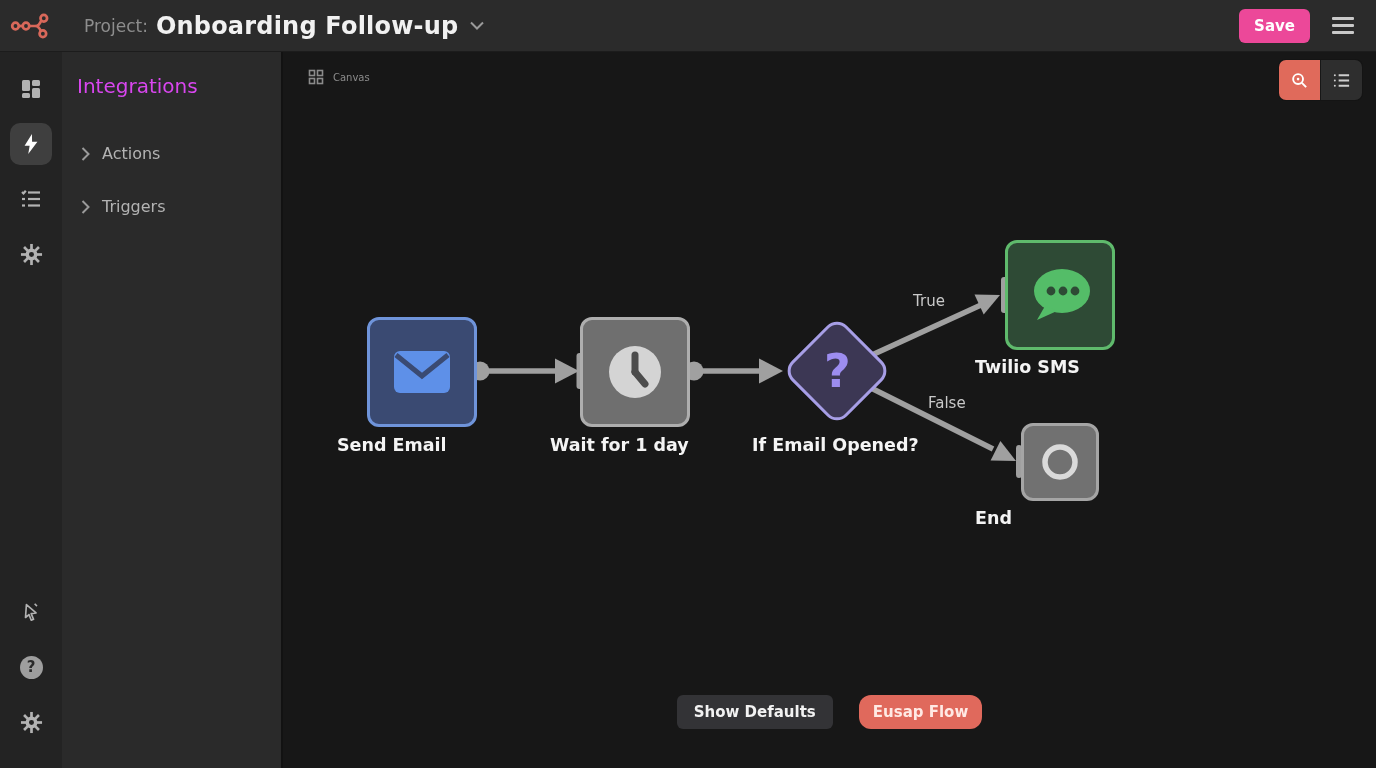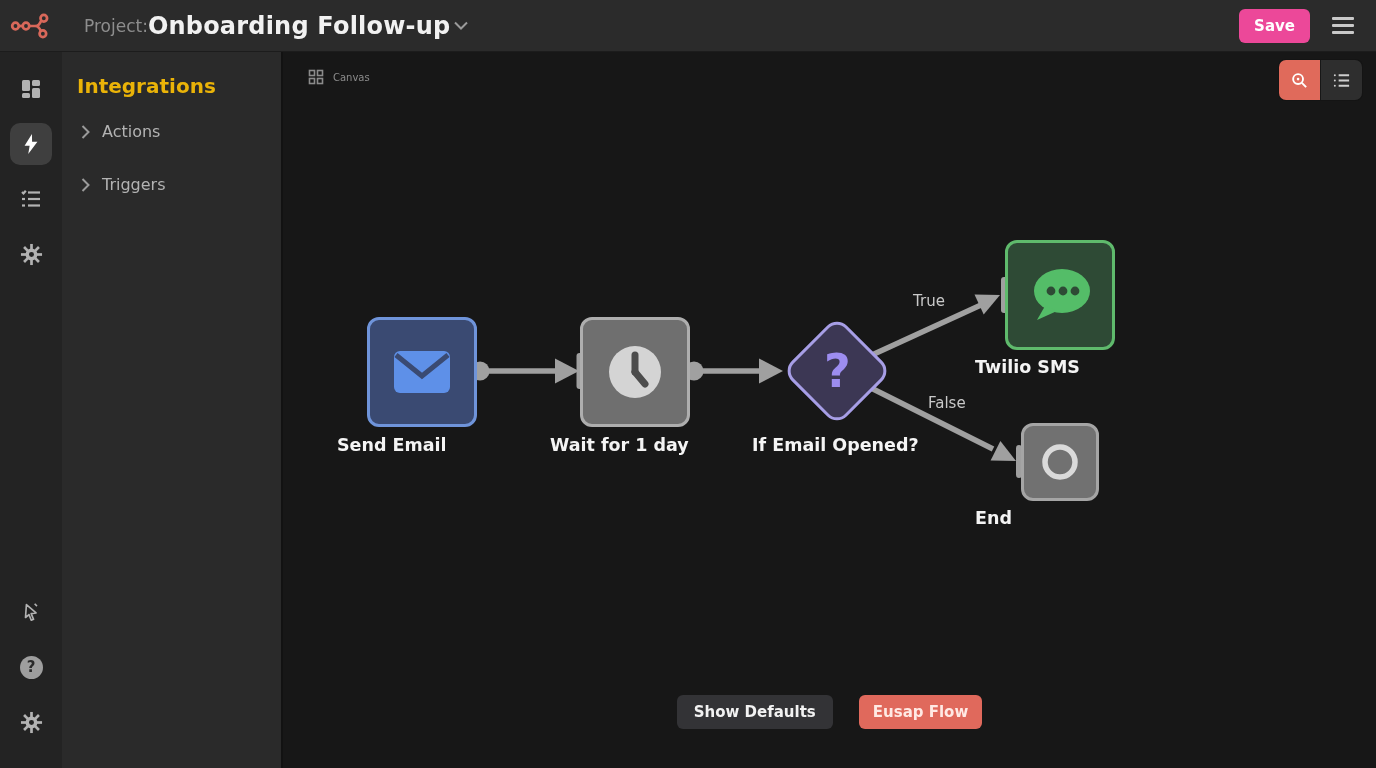--- a/index.html
+++ b/index.html
@@ -4,21 +4,21 @@
 <style>
   * { margin:0; padding:0; box-sizing:border-box; }
   html,body { width:1376px; height:768px; overflow:hidden; background:#171717;
               font-family:"DejaVu Sans","Liberation Sans",sans-serif; }
 
   
   .topbar { position:absolute; left:0; top:0; width:1376px; height:52px;
             background:#2b2b2b; border-bottom:1px solid #1c1c1c;
             display:flex; align-items:center; z-index:30; }
   .logo-wrap { width:62px; display:flex; justify-content:center; align-items:center; }
-  .project { display:flex; align-items:center; margin-left:22px; cursor:pointer; }
+  .project { display:flex; align-items:center; gap:8px; margin-left:22px; cursor:pointer; }
   .project-label { color:#8d8d8d; font-size:17px; }
   .project-name  { color:#f1f1f1; font-size:24px; font-weight:600; letter-spacing:.2px; }
   .chev-down { color:#9a9a9a; margin-left:4px; display:flex; }
   .topbar-right { margin-left:auto; display:flex; align-items:center; gap:18px; padding-right:18px; }
   .btn-save { background:#ec4899; color:#fff; font-size:15px; font-weight:600;
               border:none; border-radius:6px; padding:8px 15px; cursor:pointer;
               font-family:inherit; }
   .hamburger { display:flex; flex-direction:column; gap:4px; cursor:pointer; padding:4px; }
   .hamburger span { display:block; width:22px; height:3px; background:#c9c9c9; border-radius:1px; }
 
@@ -31,21 +31,21 @@
   .rail-item.active { background:#3f3f3f; color:#ffffff; }
   .rail-bottom { margin-top:auto; display:flex; flex-direction:column; align-items:center; }
   .help-circle { width:23px; height:23px; border-radius:50%; background:#9e9e9e;
                  color:#2a2a2a; font-size:15px; font-weight:700;
                  display:flex; align-items:center; justify-content:center; }
 
   
   .sidebar { position:absolute; left:62px; top:52px; width:221px; height:716px;
              background:#2a2a2a; border-right:2px solid #121212; z-index:20;
              padding:22px 0 0 15px; }
-  .sidebar-title { color:#eab308; font-size:20px; font-weight:700; margin-bottom:18px; }
+  .sidebar-title { color:#d946ef; font-size:20px; font-weight:400; margin-bottom:40px; }
   .side-group { display:flex; align-items:center; gap:12px; color:#b3b3b3; font-size:16px;
                 padding:6px 4px; margin-bottom:22px; cursor:pointer; }
   .side-group .chev { display:flex; color:#9a9a9a; }
 
   
   .canvas { position:absolute; left:283px; top:52px; width:1093px; height:716px;
             background:#171717; }
   .canvas-tab { position:absolute; left:25px; top:17px; display:flex; align-items:center;
                 gap:9px; color:#8b8b8b; font-size:10px; }
   .toolbar { position:absolute; right:14px; top:8px; display:flex; border-radius:7px;
@@ -82,21 +82,21 @@
   .lbl-true  { left:630px; top:240px; }
   .lbl-false { left:645px; top:342px; }
 
   
   .footer { position:absolute; left:0; right:0; top:643px; display:flex;
             justify-content:center; gap:26px; }
   .btn-defaults { background:#333336; color:#f2f2f2; font-size:15px; font-weight:600;
                   border:none; border-radius:6px; padding:8px 17px; cursor:pointer;
                   font-family:inherit; }
   .btn-primary { background:#e0695c; color:#ffe9e4; font-size:15px; font-weight:600;
-                 border:none; border-radius:6px; padding:8px 14px; cursor:pointer;
+                 border:none; border-radius:12px; padding:8px 14px; cursor:pointer;
                  font-family:inherit; }
   svg { display:block; }
 </style>
 </head>
 <body>
 
 <div class="topbar">
   <div class="logo-wrap">
     <svg width="42" height="32" viewBox="0 0 46 34">
       <g fill="none" stroke="#d8685a" stroke-width="3">

